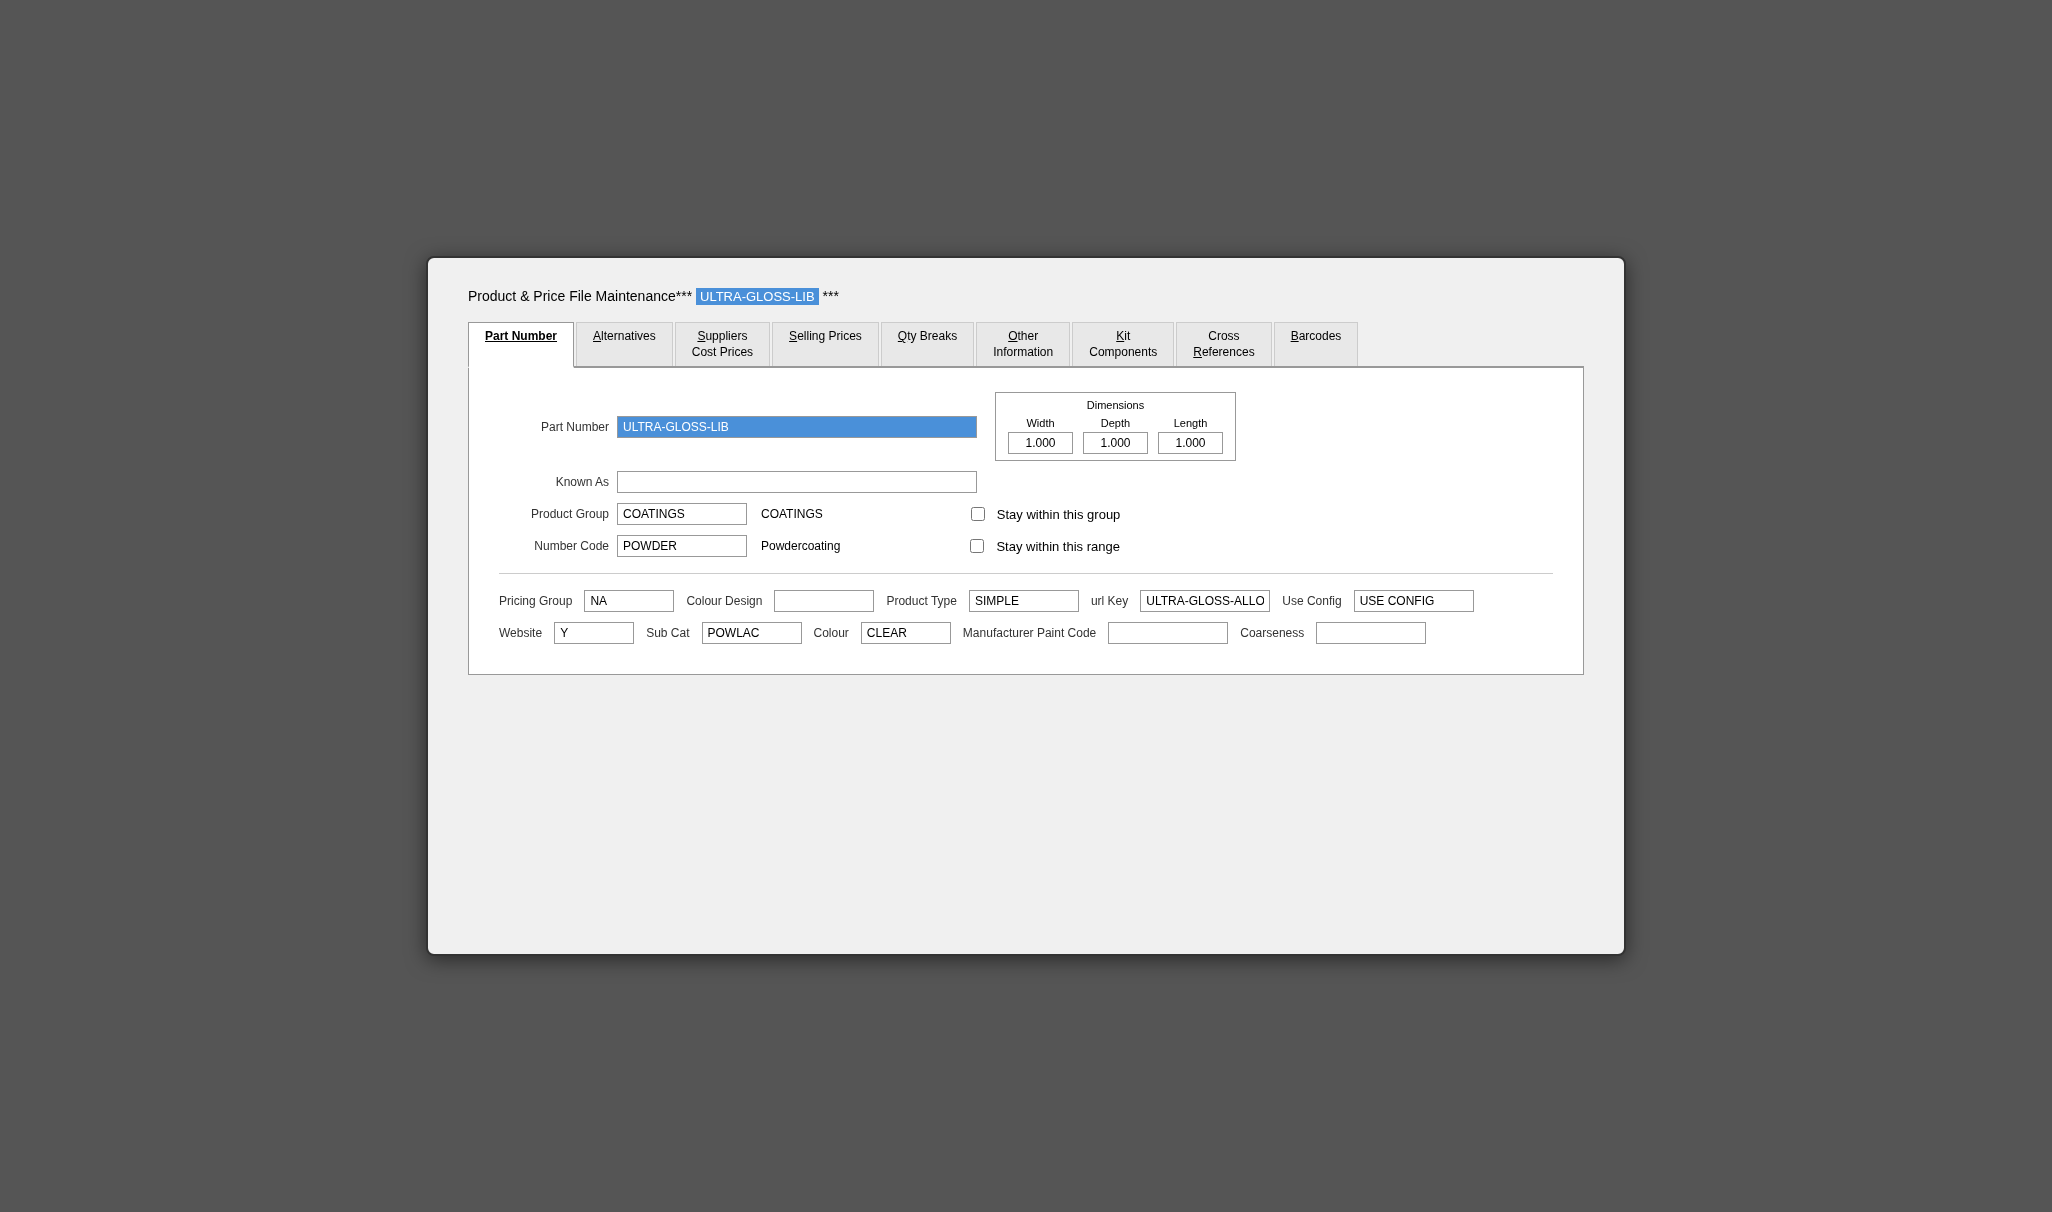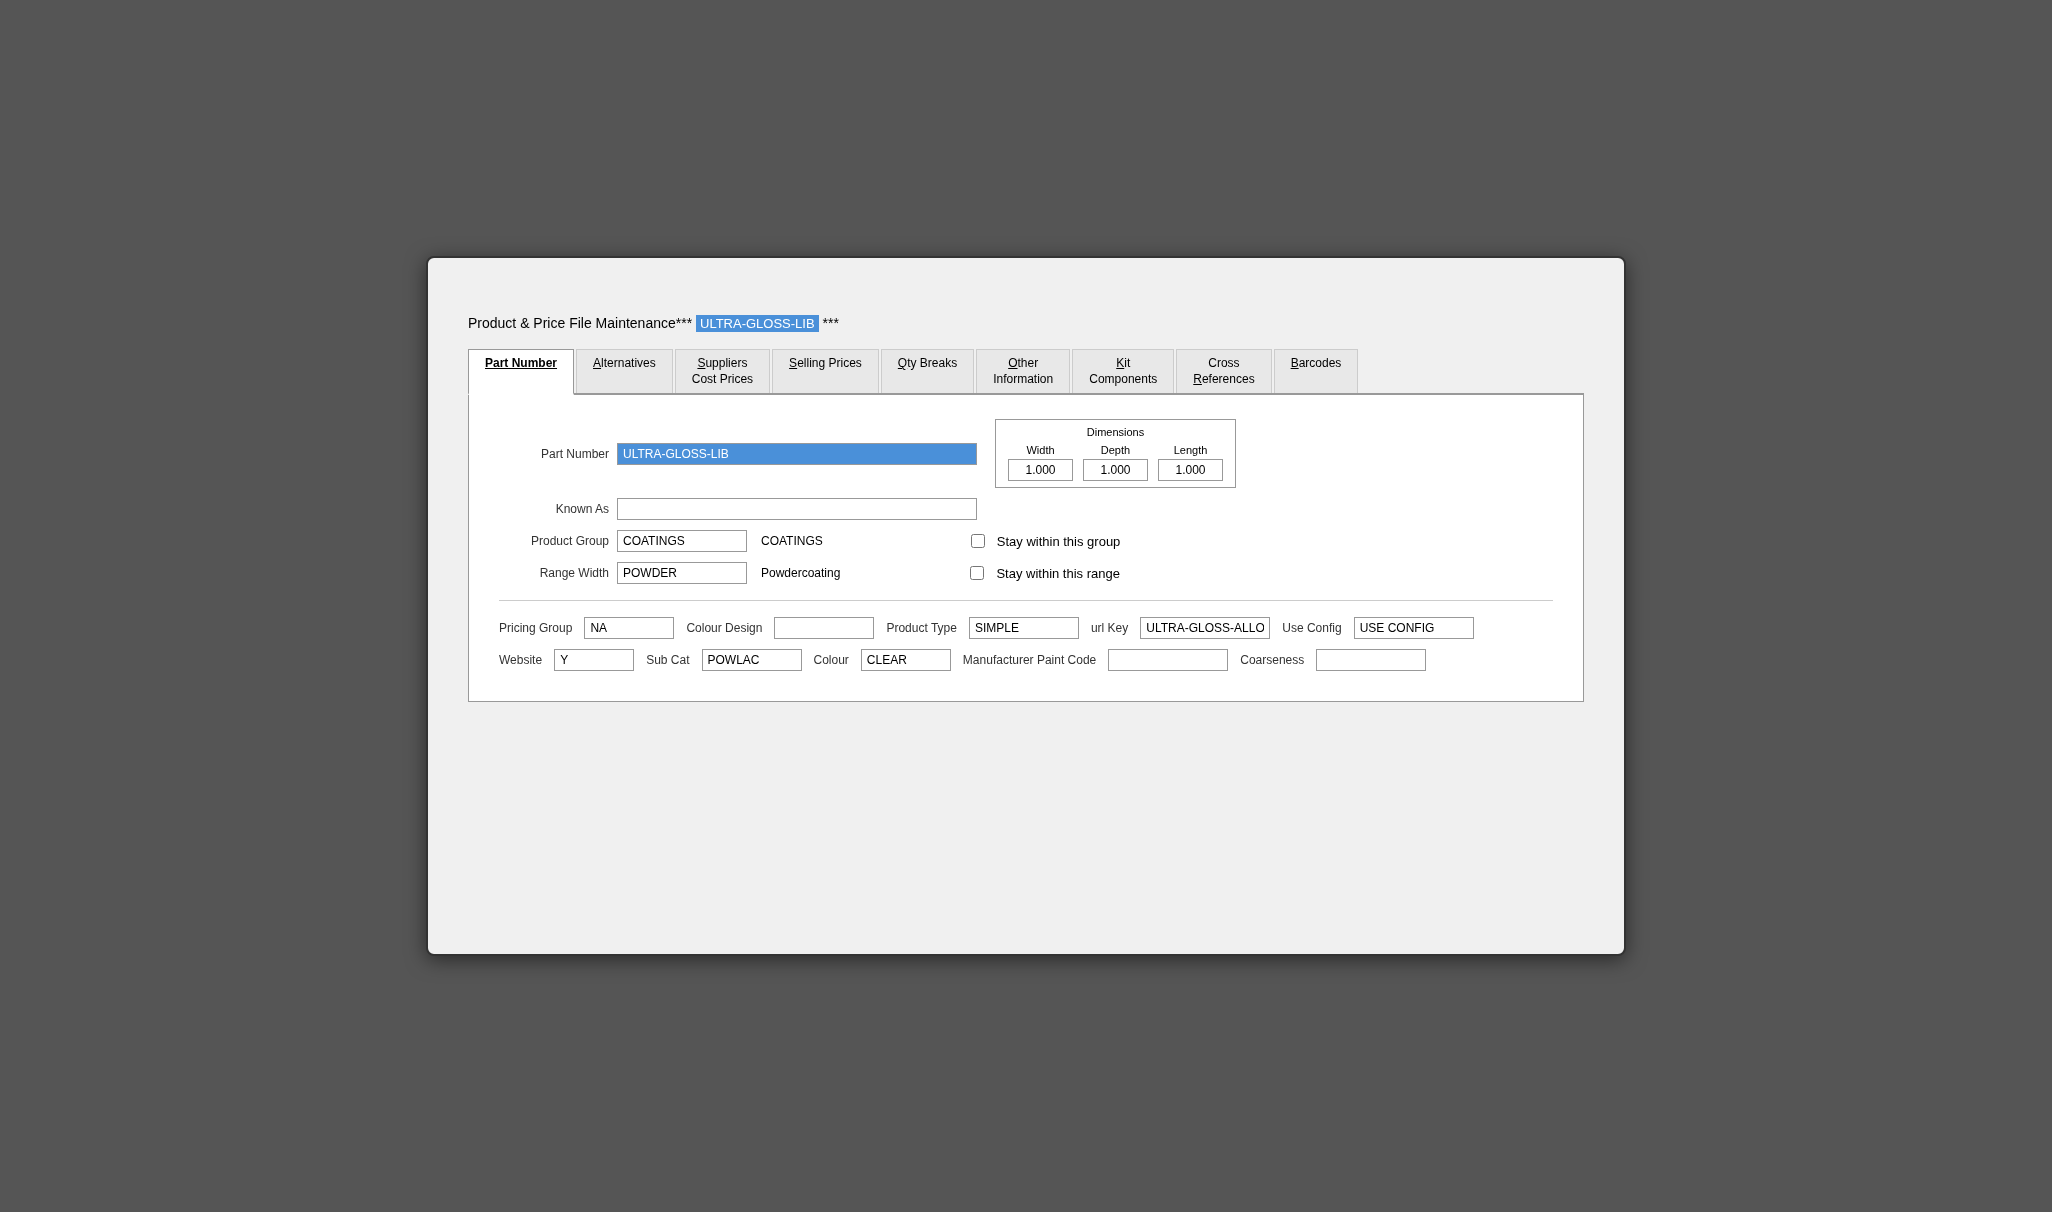--- a/index.html
+++ b/index.html
@@ -18,21 +18,20 @@
       border-radius: 8px;
       width: 1200px;
       min-height: 700px;
       padding: 30px 40px 40px 40px;
       box-shadow: 0 4px 20px rgba(0,0,0,0.5);
     }
     .page-title {
       font-size: 14px;
       margin-bottom: 18px;
       color: #000;
-      margin-top: 27px;
     }
     .page-title .highlighted {
       background: #4a90d9;
       color: white;
       padding: 1px 4px;
       font-size: 13px;
     }
     
     .tabs {
       display: flex;
@@ -212,21 +211,21 @@
         <input type="text" style="width: 130px;" value="COATINGS">
         <span class="group-name">COATINGS</span>
         <div class="checkbox-row" style="margin-left:140px;">
           <input type="checkbox" style="">
           <span>Stay within this group</span>
         </div>
       </div>
 
 
       <div class="form-row">
-        <div class="form-label">Range Width</div>
+        <div class="form-label">Number Code</div>
         <input type="text" style="width: 130px;" value="POWDER">
         <span class="group-name">Powdercoating</span>
         <div class="checkbox-row" style="margin-left:122px;">
           <input type="checkbox" style="">
           <span>Stay within this range</span>
         </div>
       </div>
 
 
 

